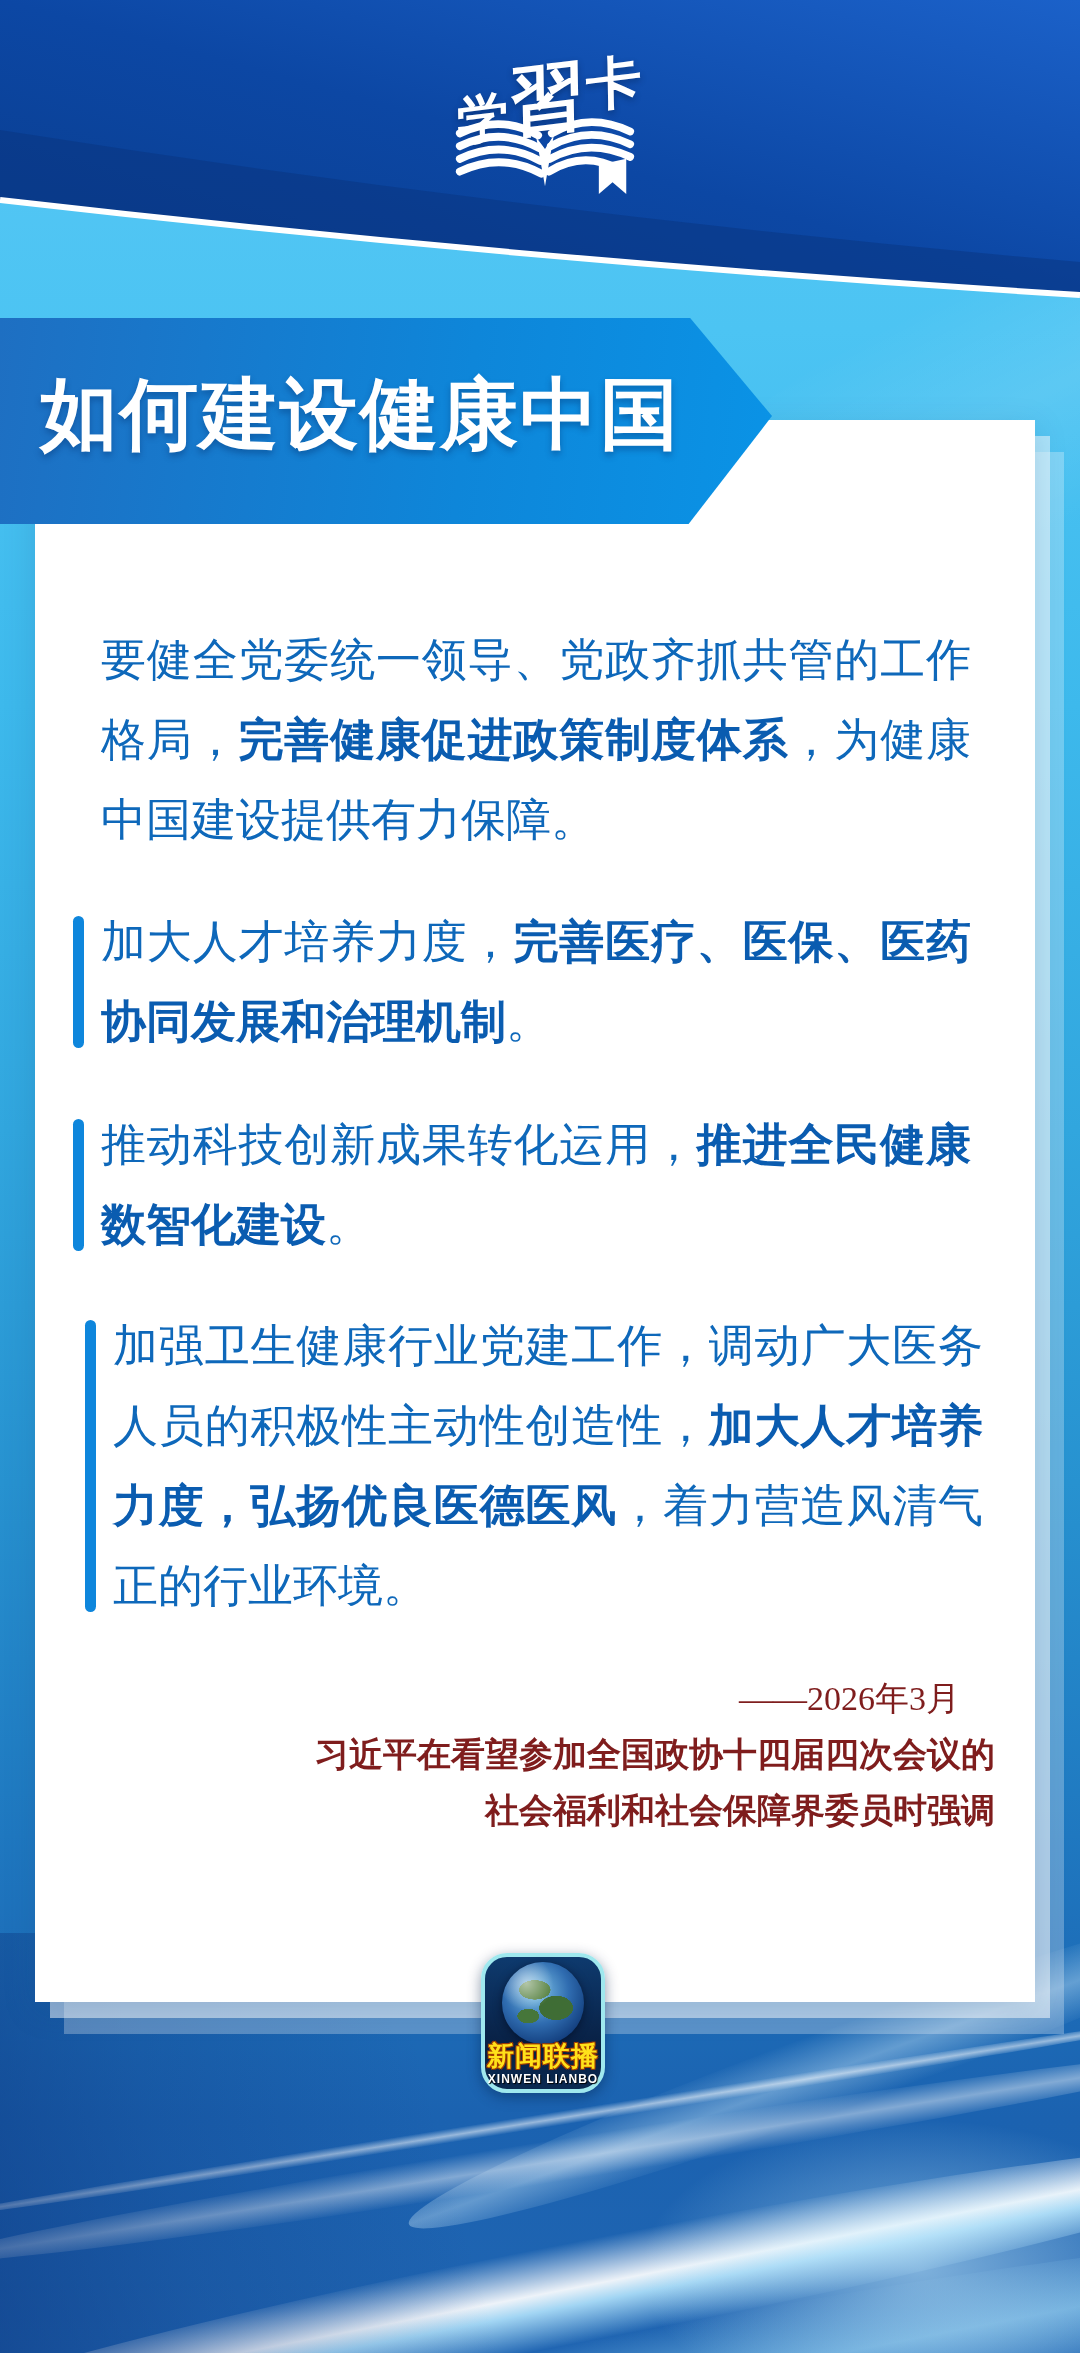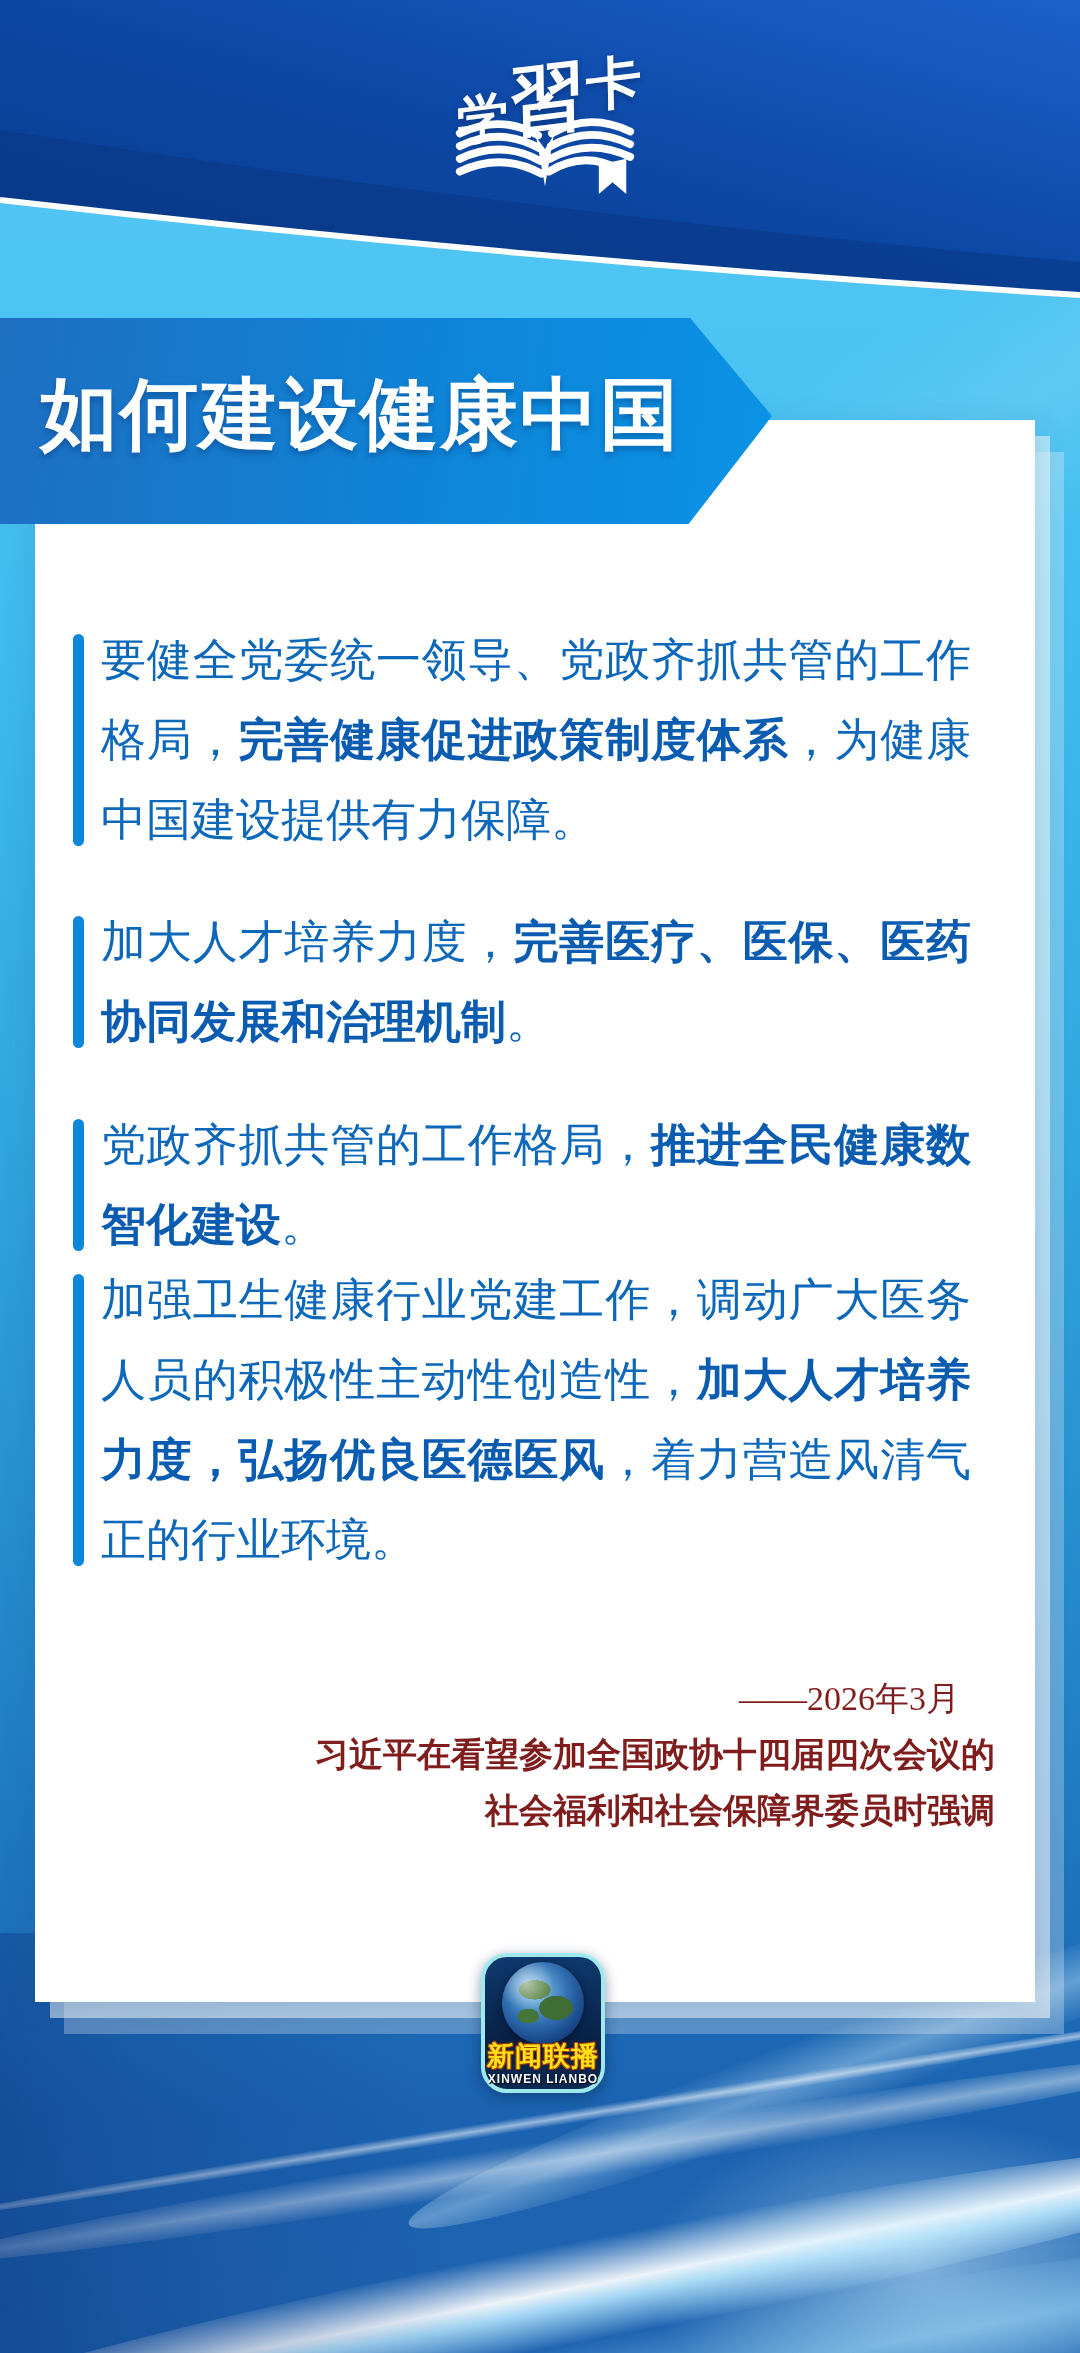--- a/index.html
+++ b/index.html
@@ -43,21 +43,21 @@
   .banner h1{margin:0;padding:0 0 14px 40px;font-size:78px;line-height:1;color:#ffffff;
     font-weight:800;letter-spacing:2px;text-shadow:0 4px 6px rgba(3,46,104,.38);}
   
   .card-layer{position:absolute;width:1000px;height:1582px;z-index:2;}
   .layer2{left:64px;top:452px;background:rgba(255,255,255,.28);}
   .layer1{left:50px;top:436px;background:rgba(255,255,255,.52);}
   .card{position:absolute;left:35px;top:420px;width:1000px;height:1582px;background:#ffffff;
     z-index:3;box-shadow:0 8px 30px rgba(18,70,130,.18);}
   
   .para{position:absolute;left:38px;width:905px;display:flex;align-items:stretch;}
-  .p1{top:200px;} .p2{top:482px;} .p3{top:685px;} .p4{top:840px;}
+  .p1{top:200px;align-items:center;} .p2{top:482px;} .p3{top:685px;} .p4{top:886px;margin-left:12px;}
   .accent-bar{flex:0 0 11px;width:11px;border-radius:6px;background:#0e86dc;margin:14px 0;}
   .ptext{margin:0 0 0 17px;width:870px;font-size:45px;line-height:80px;color:#0e68ba;
     letter-spacing:0;text-align:justify;}
   .ptext b{font-weight:700;color:#0a5cb0;}
   
   .attribution{position:absolute;left:60px;top:1251px;width:900px;
     font-family:"Liberation Serif","DejaVu Serif",serif;color:#7f1d1d;font-size:34px;line-height:56px;}
   .attr-date{text-align:right;padding-right:35px;}
   .attr-line{text-align:right;padding-left:60px;font-weight:bold;}
   
@@ -135,21 +135,21 @@
       <p class="ptext"><span>要健全党委统一领导、党政齐抓共管的工作格局，</span><b>完善健康促进政策制度体系</b><span>，为健康中国建设提供有力保障。</span></p>
     </div>
 
     <div class="para p2">
       <span class="accent-bar"></span>
       <p class="ptext"><span>加大人才培养力度，</span><b>完善医疗、医保、医药协同发展和治理机制</b><span>。</span></p>
     </div>
 
     <div class="para p3">
       <span class="accent-bar"></span>
-      <p class="ptext"><span>党政齐抓共管的工作格局，</span><b>推进全民健康数智化建设</b><span>。</span></p>
+      <p class="ptext"><span>推动科技创新成果转化运用，</span><b>推进全民健康数智化建设</b><span>。</span></p>
     </div>
 
     <div class="para p4">
       <span class="accent-bar"></span>
       <p class="ptext"><span>加强卫生健康行业党建工作，调动广大医务人员的积极性主动性创造性，</span><b>加大人才培养力度，弘扬优良医德医风</b><span>，着力营造风清气正的行业环境。</span></p>
     </div>
 
     <div class="attribution">
       <div class="attr-date">——2026年3月</div>
       <div class="attr-line">习近平在看望参加全国政协十四届四次会议的</div>

